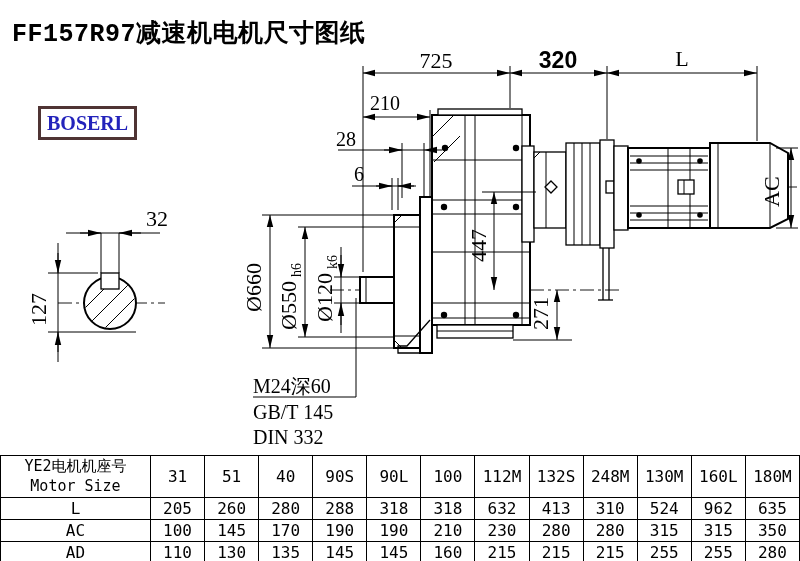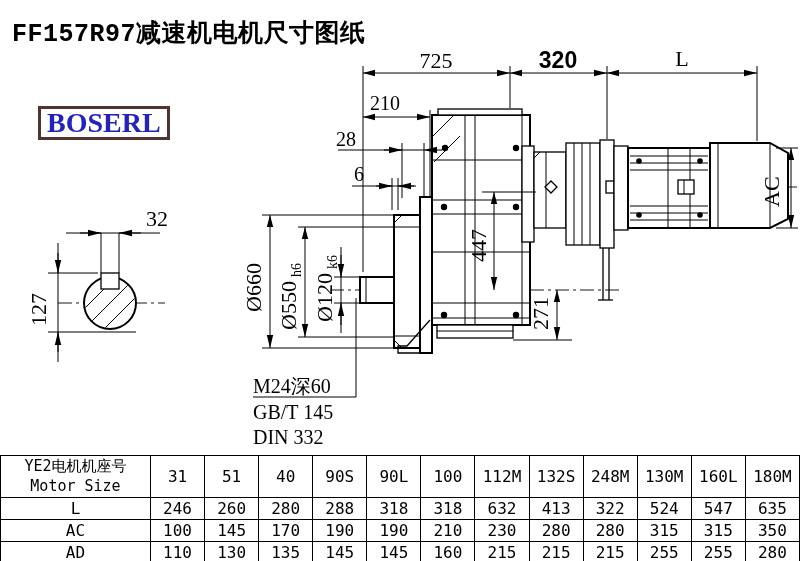--- a/index.html
+++ b/index.html
@@ -14,21 +14,21 @@
     font-size:25px;font-weight:bold;color:#000;letter-spacing:0.5px;
     font-family:Liberation Mono, monospace;
   }
   .logo-box{
     position:absolute;left:38px;top:106px;height:28px;
     border:3px solid #4f3434;background:#fff;
     padding:0 6px;display:flex;align-items:center;
   }
   .logo-box span{
     font-family:"Liberation Serif","DejaVu Serif",serif;
-    font-weight:bold;font-size:28px;color:#2323bb;line-height:1;
+    font-weight:bold;font-size:20px;color:#2323bb;line-height:1;
   }
   svg.drawing{position:absolute;left:0;top:45px;width:800px;height:410px;}
   
   .o2{fill:#fff;stroke:#000;stroke-width:2;}
   .o1{fill:#fff;stroke:#000;stroke-width:1.3;}
   .ln{stroke:#000;stroke-width:1.3;fill:none;}
   .thin{stroke:#000;stroke-width:1;fill:none;}
   .dim{stroke:#000;stroke-width:1;fill:none;}
   .cl{stroke:#000;stroke-width:0.9;stroke-dasharray:14 4 3 4;fill:none;}
   .bolt{fill:#000;stroke:none;}
@@ -281,31 +281,31 @@
           <th>132S</th>
           <th>248M</th>
           <th>130M</th>
           <th>160L</th>
           <th>180M</th>
         </tr>
     </thead>
     <tbody>
         <tr>
           <th>L</th>
-          <td>246</td>
+          <td>205</td>
           <td>260</td>
           <td>280</td>
           <td>288</td>
           <td>318</td>
           <td>318</td>
           <td>632</td>
           <td>413</td>
-          <td>322</td>
+          <td>310</td>
           <td>524</td>
-          <td>547</td>
+          <td>962</td>
           <td>635</td>
         </tr>
         <tr>
           <th>AC</th>
           <td>100</td>
           <td>145</td>
           <td>170</td>
           <td>190</td>
           <td>190</td>
           <td>210</td>

